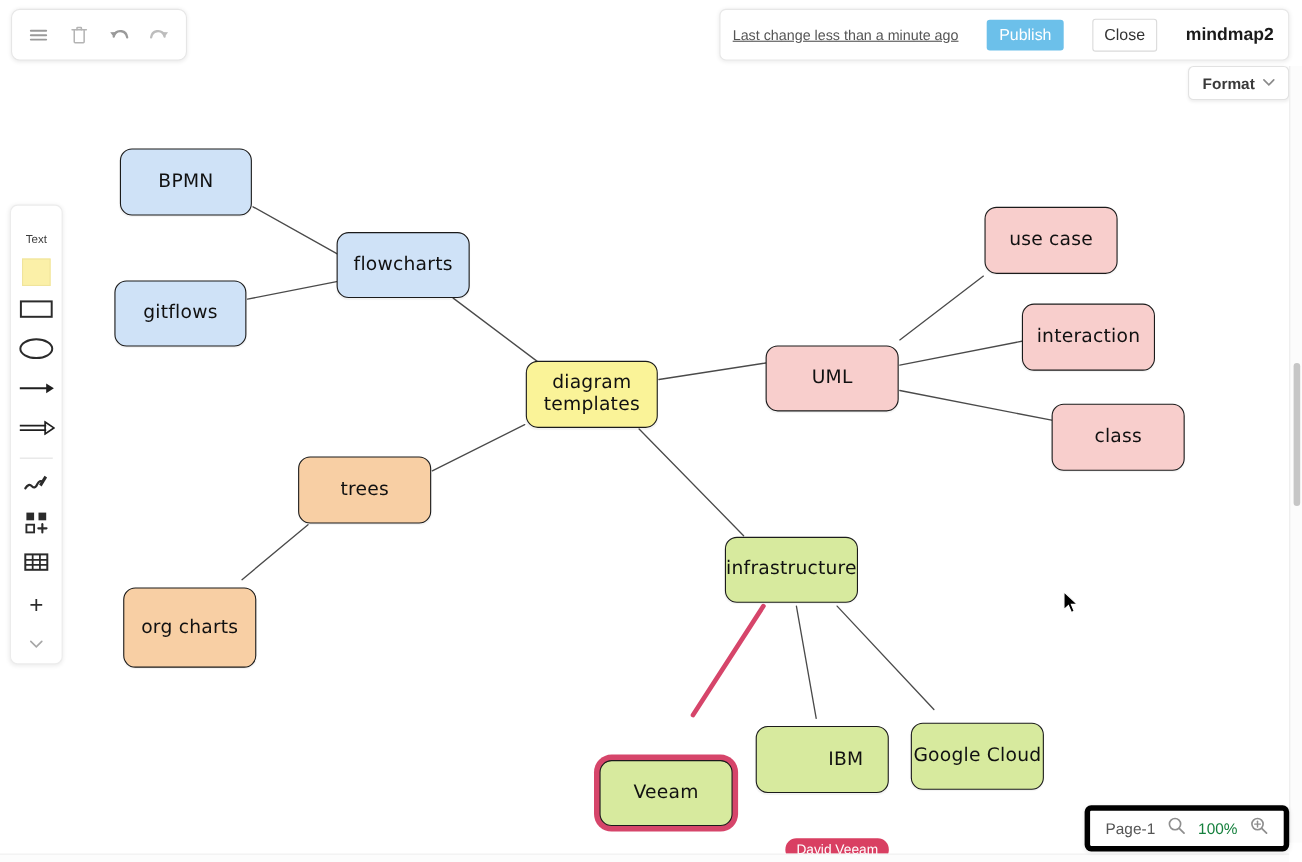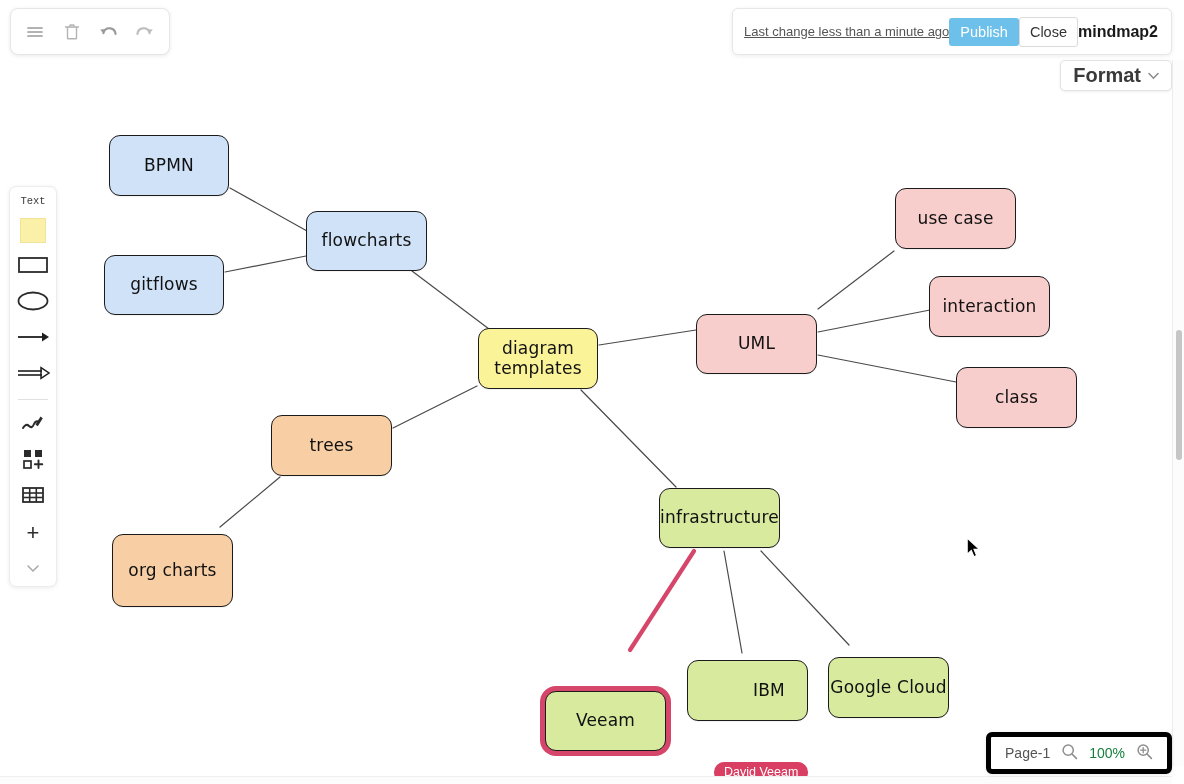--- a/index.html
+++ b/index.html
@@ -74,21 +74,21 @@
   #tr-bar {
     position: absolute;
     right: 12px; top: 8px;
     height: 47px;
     background: #ffffff;
     border: 1px solid #e7e7e7;
     border-radius: 6px;
     box-shadow: 0 1px 4px rgba(0,0,0,.08);
     display: flex;
     align-items: center;
-    gap: 0;
+    gap: 26px;
     padding: 0 11px;
   }
   #last-change {
     font-size: 13px;
     color: #555555;
     text-decoration: underline;
     cursor: pointer;
     white-space: nowrap;
   }
   #publish-btn {
@@ -125,21 +125,21 @@
     right: 12px; top: 60px;
     height: 31px;
     min-width: 92px;
     background: #ffffff;
     border: 1px solid #e2e2e2;
     border-radius: 5px;
     box-shadow: 0 1px 3px rgba(0,0,0,.07);
     display: flex; align-items: center; justify-content: center;
     gap: 7px;
     padding: 0 12px;
-    font-size: 20px;
+    font-size: 14px;
     font-weight: bold;
     color: #3a3a3a;
     cursor: pointer;
   }
   #format-btn .chev { color: #8a8a8a; font-size: 11px; }
 
   
   #palette {
     position: absolute;
     left: 9px; top: 186px;
@@ -150,22 +150,23 @@
     box-shadow: 0 1px 4px rgba(0,0,0,.08);
     padding: 8px 0 4px;
     display: flex;
     flex-direction: column;
     align-items: center;
     gap: 9px;
   }
   #palette .plabel {
     font-size: 10.5px;
     color: #3c3c3c;
-    font-family: Liberation Mono, monospace;
+    font-family: Liberation Sans, sans-serif;
     margin-bottom: 1px;
+    margin-top: 17px;
   }
   #palette .pitem {
     width: 38px; height: 27px;
     display: flex; align-items: center; justify-content: center;
     cursor: pointer;
     border-radius: 3px;
   }
   #palette .sticky {
     width: 26px; height: 25px;
     background: #fbf0a8;

